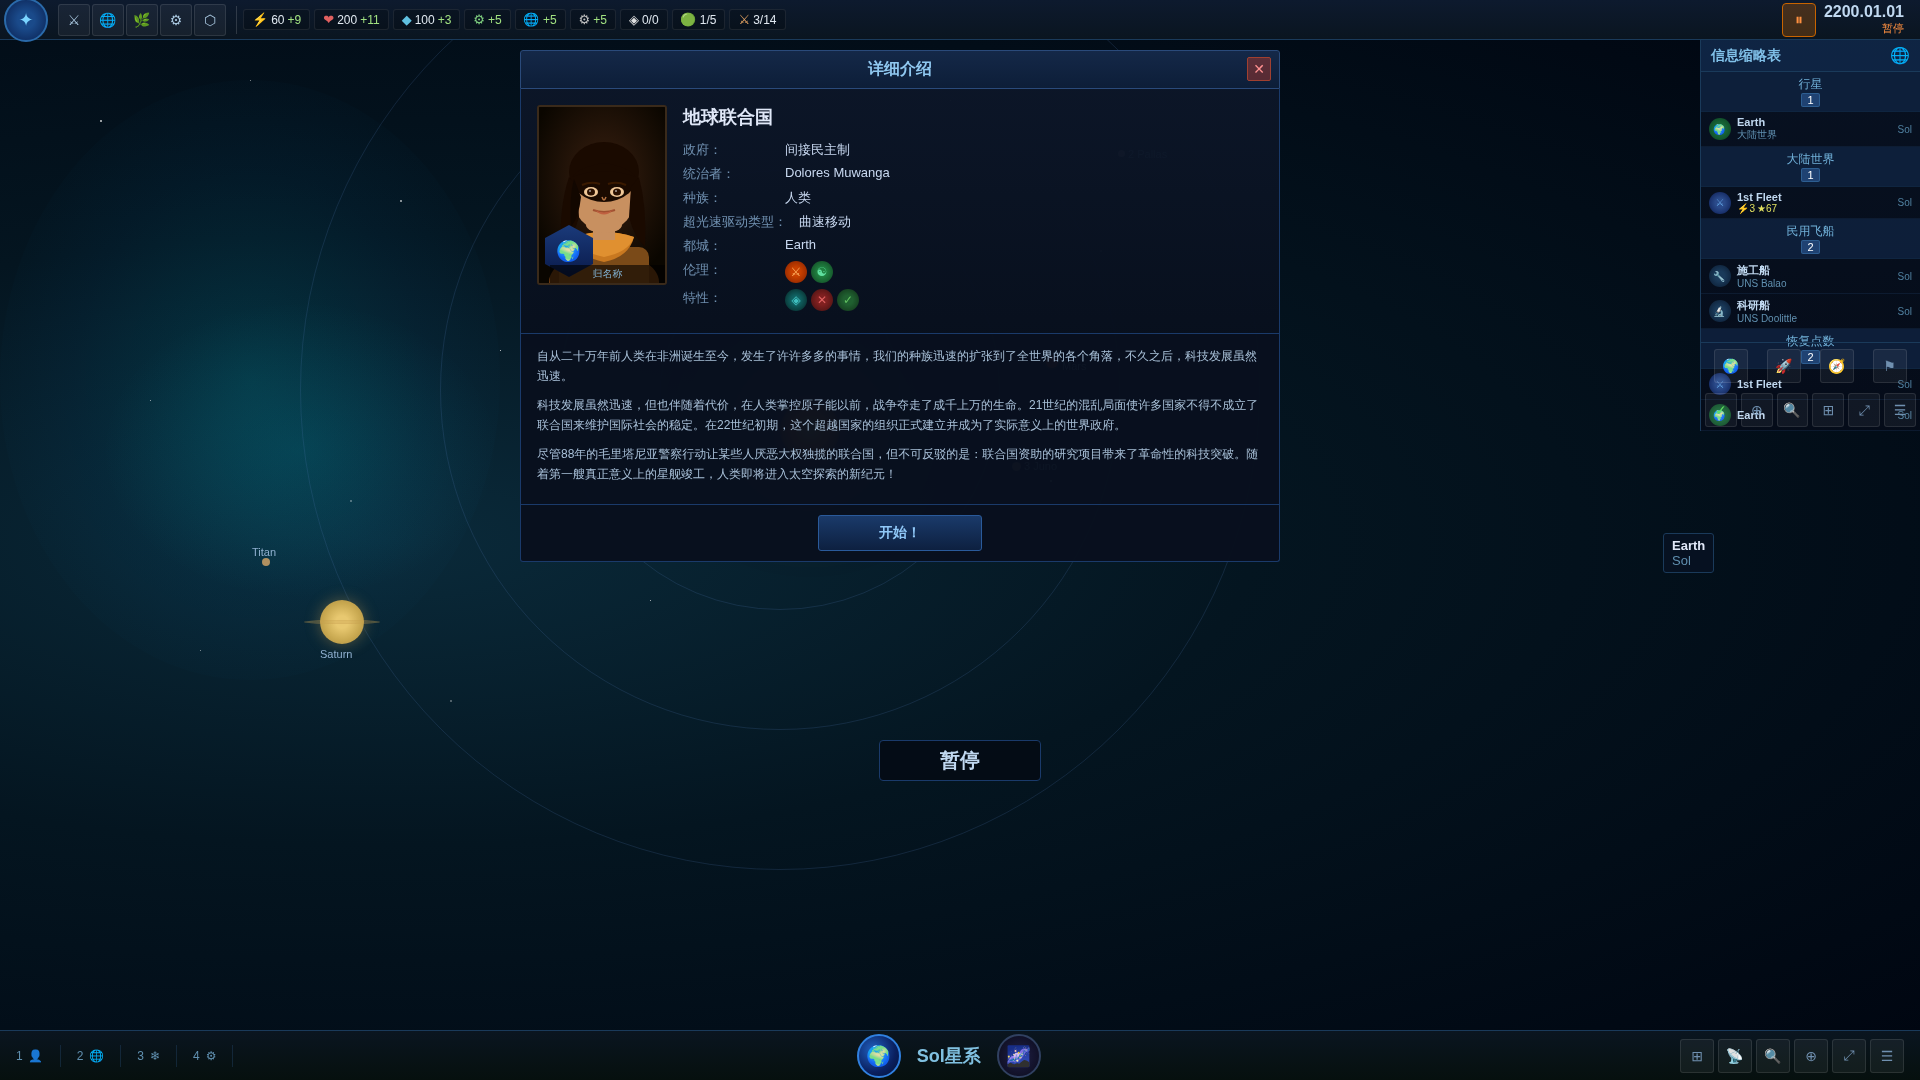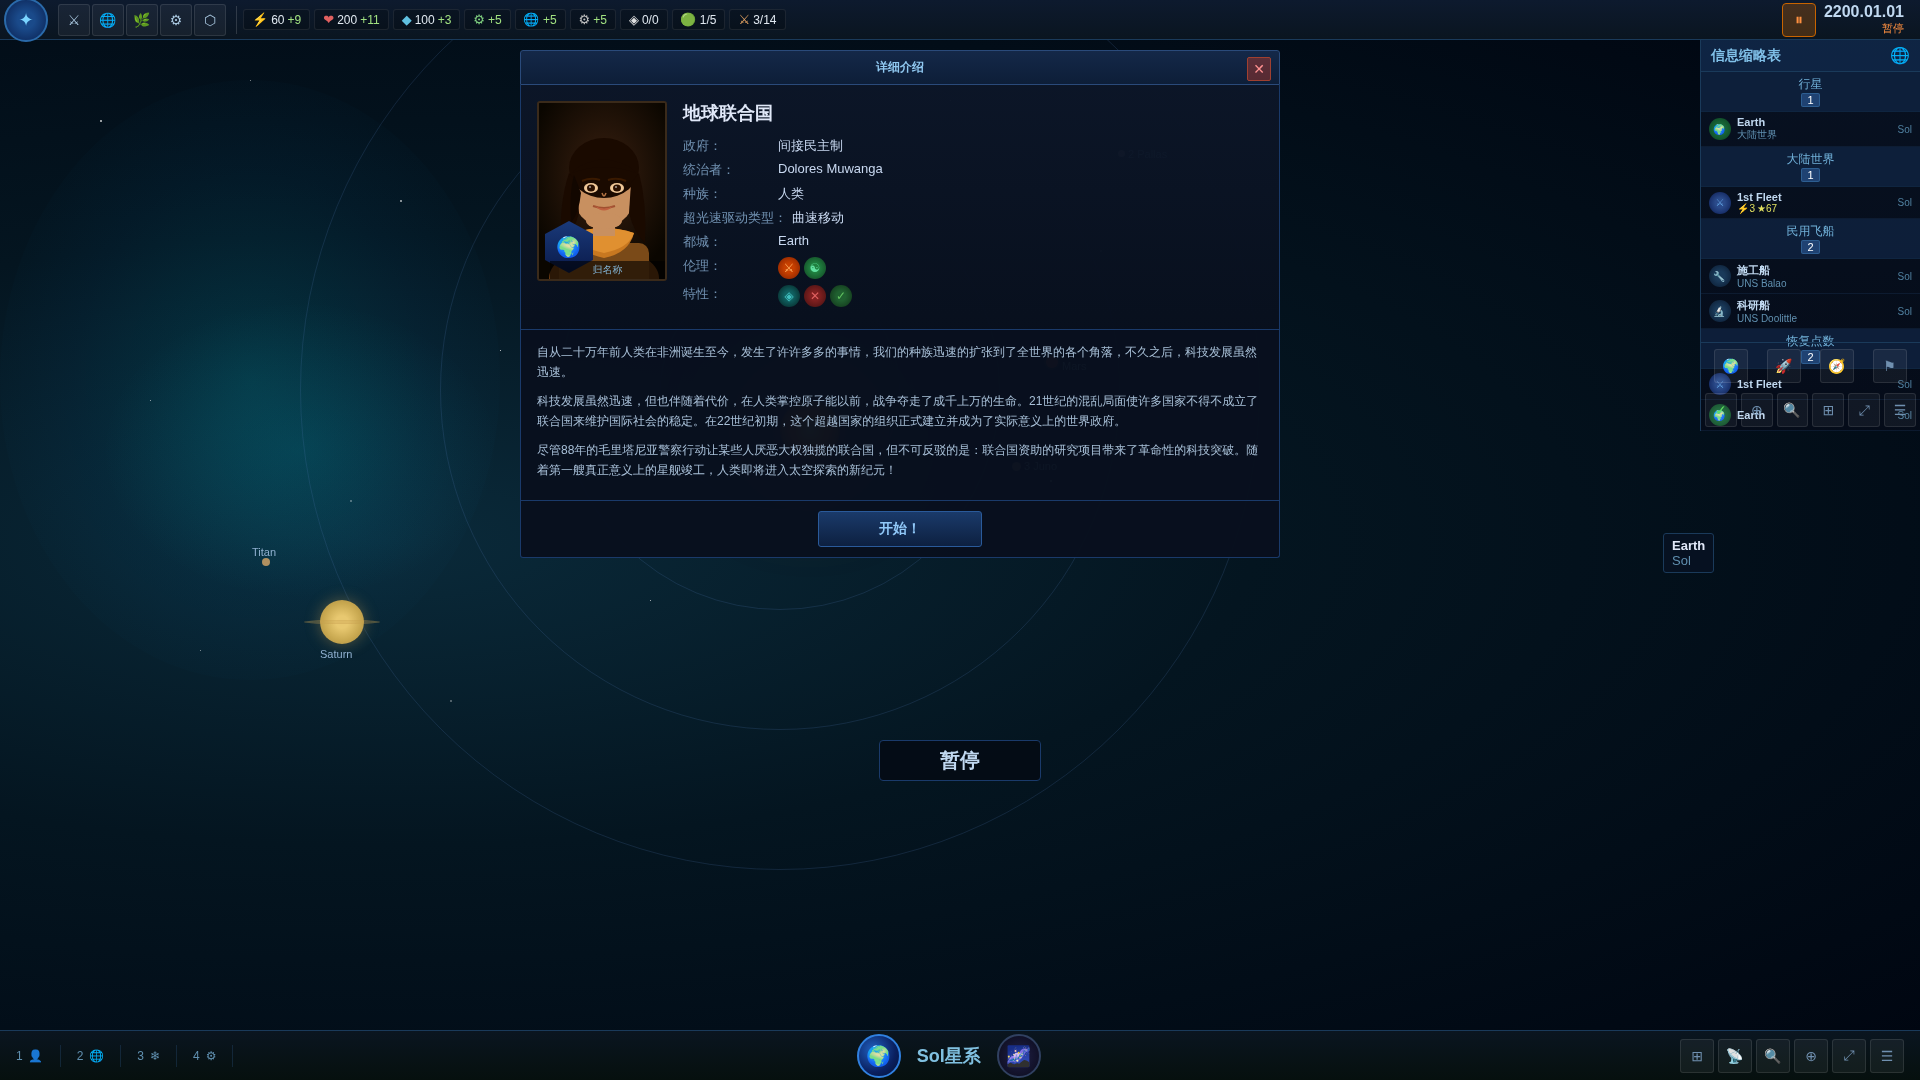--- a/index.html
+++ b/index.html
@@ -275,21 +275,21 @@
     .modal-titlebar {
       background: linear-gradient(180deg, #142848 0%, #0d1e38 100%);
       border: 1px solid #2a4a7a;
       border-radius: 3px 3px 0 0;
       display: flex;
       align-items: center;
       justify-content: center;
       padding: 8px 16px;
       position: relative;
     }
-    .modal-title { color: #90c8f0; font-size: 12px; font-weight: bold; }
+    .modal-title { color: #90c8f0; font-size: 16px; font-weight: bold; }
     .modal-close {
       position: absolute;
       right: 8px; top: 6px;
       width: 24px; height: 24px;
       background: rgba(200,60,40,0.4);
       border: 1px solid #a04030;
       border-radius: 2px;
       display: flex; align-items: center; justify-content: center;
       color: #ff9090;
       font-size: 14px;
@@ -329,21 +329,21 @@
       background: rgba(0,0,0,0.6);
       color: #80b0d0;
       font-size: 10px;
       text-align: center;
       padding: 2px;
     }
     .civ-info { flex: 1; }
     .civ-name { color: #e0e8f8; font-size: 18px; font-weight: bold; margin-bottom: 12px; }
     .civ-stat {
       display: flex; align-items: flex-start;
-      gap: 5px;
+      gap: 12px;
       margin-bottom: 6px;
       font-size: 13px;
     }
     .civ-stat-label { color: #7090b0; min-width: 90px; }
     .civ-stat-value { color: #c8d8f0; }
     .ethic-icons { display: flex; gap: 4px; }
     .ethic-icon {
       width: 22px; height: 22px;
       border-radius: 50%;
       display: flex; align-items: center; justify-content: center;

